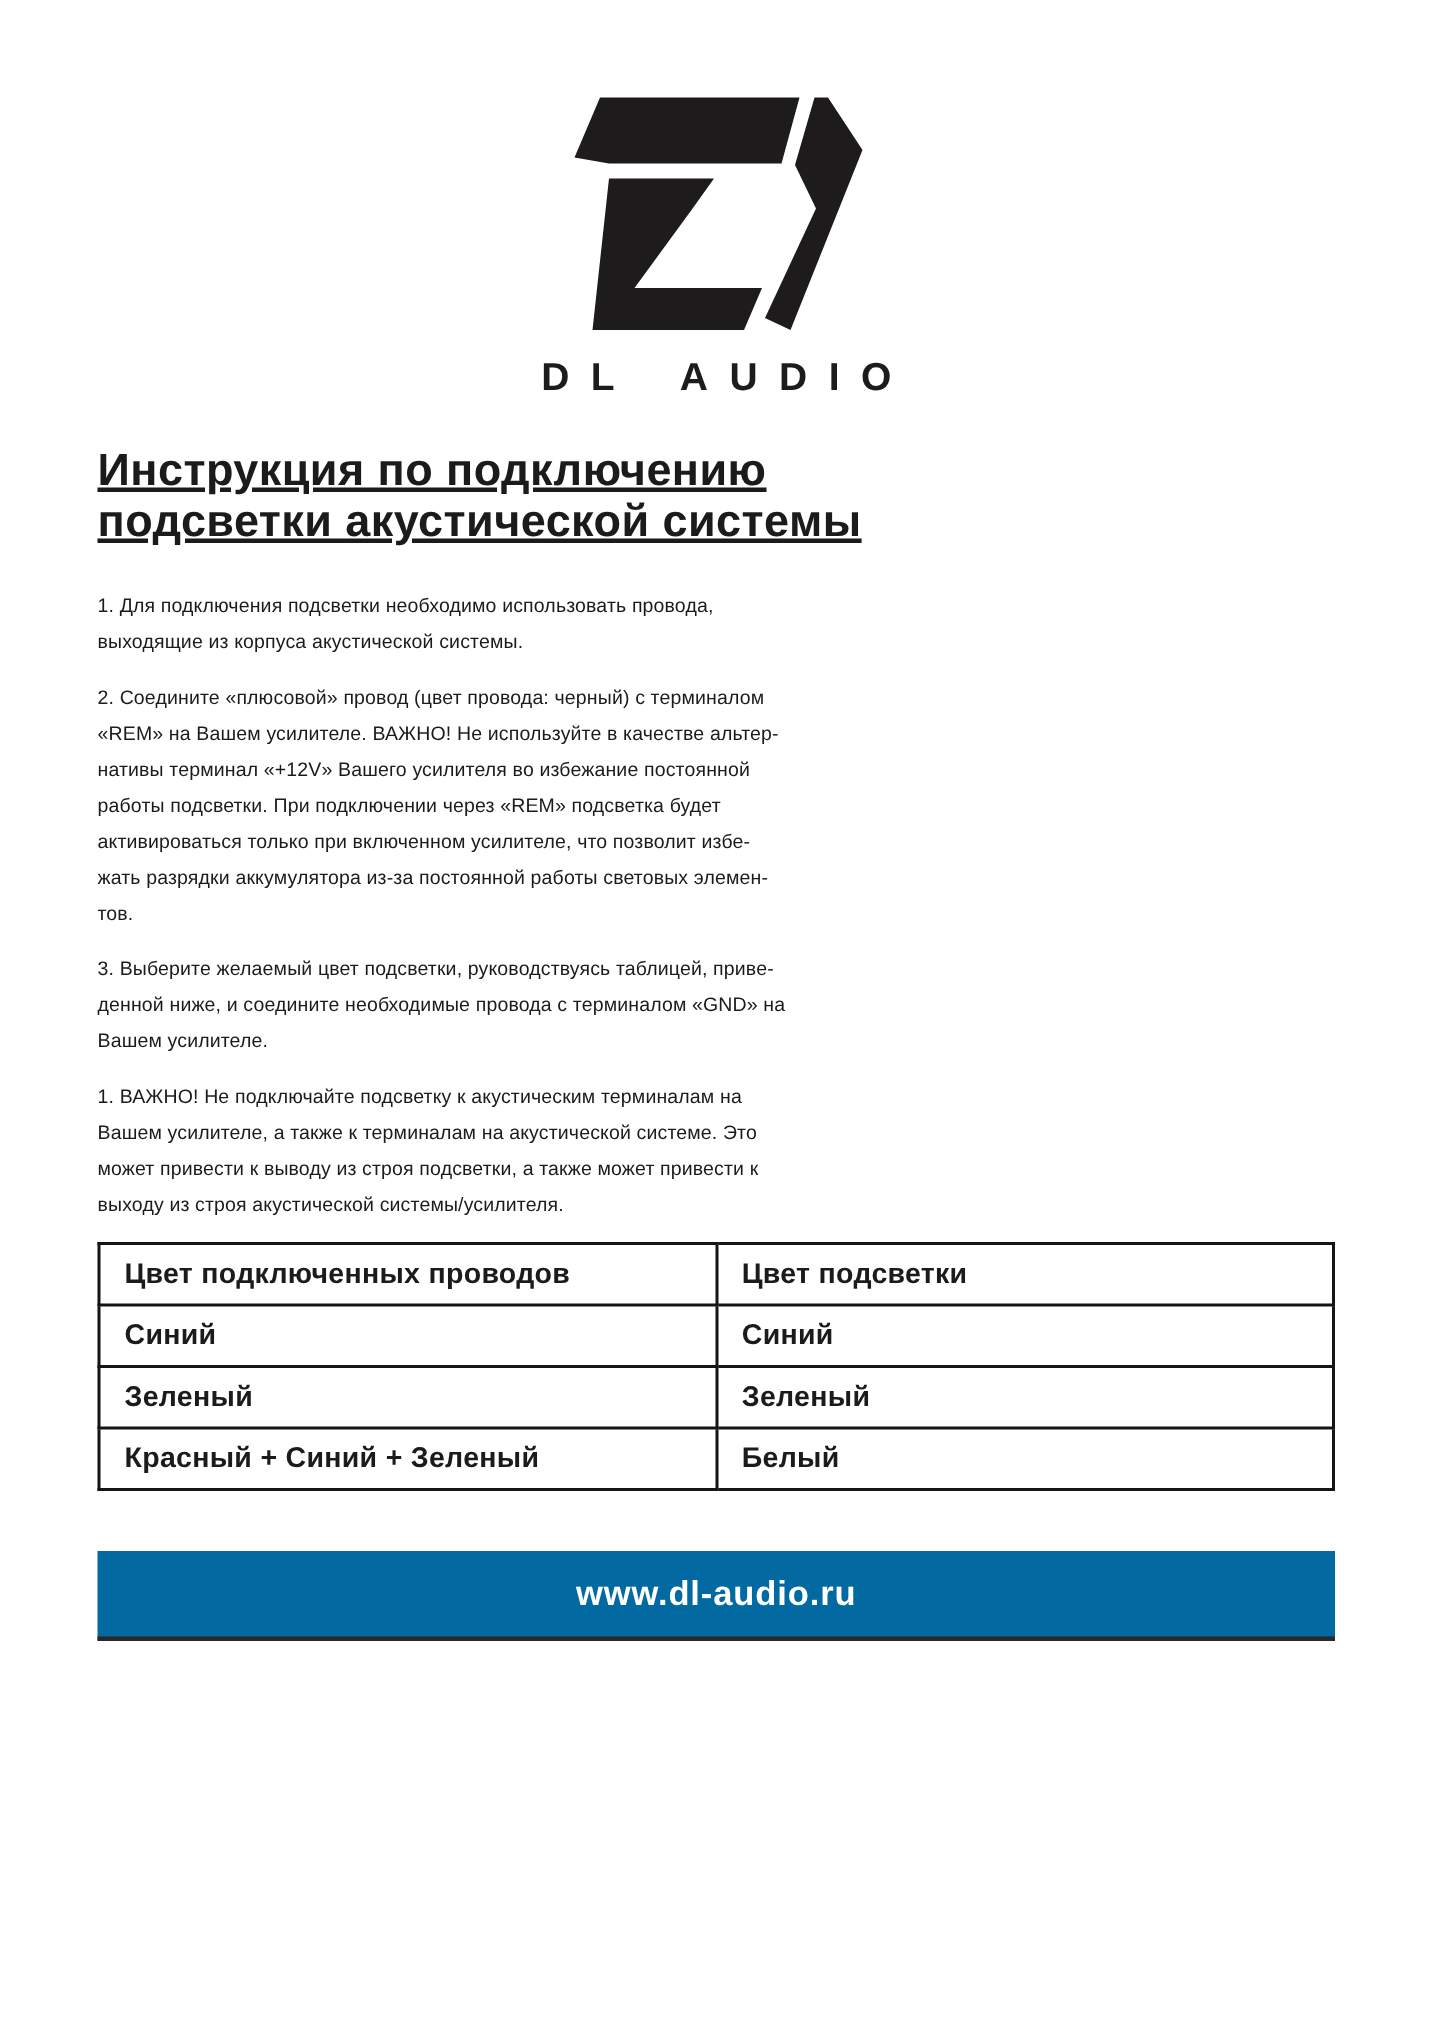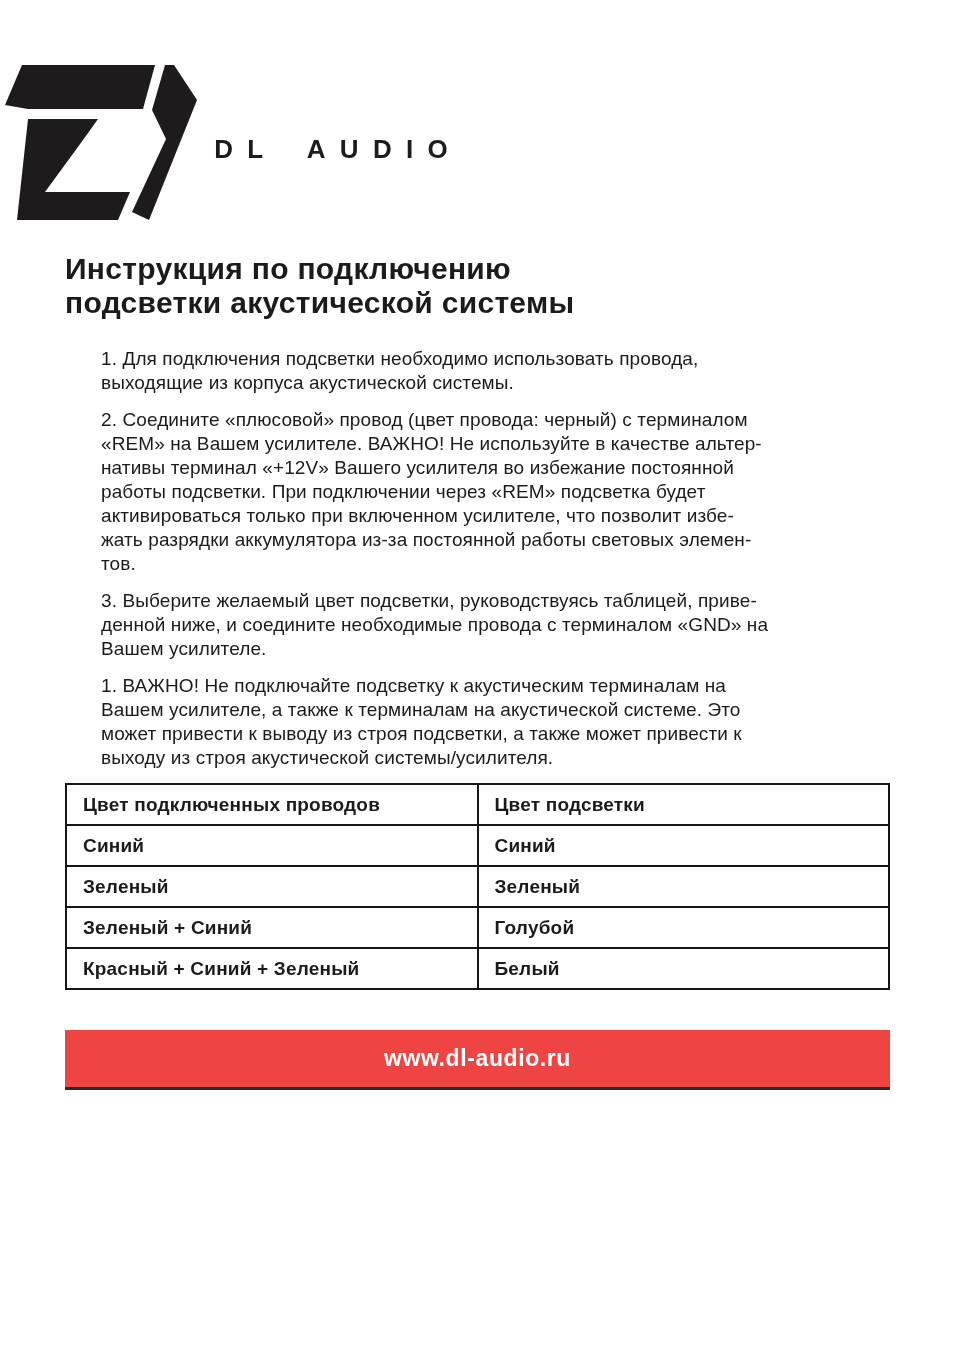--- a/index.html
+++ b/index.html
@@ -10,21 +10,21 @@
     color: #1c1a1a;
     position: relative;
     overflow: hidden;
   }
   .page { width: 955px; height: 1350px; }
   .content { width: 825px; margin: 0 auto 0 65px; }
 
   
   .logo-block {
     padding-top: 62px;
-    display: flex; flex-direction: row; align-items: center;
+    display: flex; flex-direction: column; align-items: center;
     width: 955px;
   }
   .logo-mark { display: block; }
   .wordmark {
     margin-top: 14px;
     font-size: 26px;
     font-weight: bold;
     letter-spacing: 0.55em;
     word-spacing: 0.35em;
     text-indent: 0.55em; 
@@ -33,31 +33,31 @@
   }
 
   
   .title {
     margin-top: 30px;
     font-size: 30px;
     line-height: 34px;
     font-weight: bold;
     letter-spacing: 0.3px;
     white-space: pre-line;
+    text-decoration: underline;
   }
 
   
   .paragraphs { margin-top: 27px; }
   .para {
-    font-size: 19px;
+    font-size: 13px;
     line-height: 24px;
     letter-spacing: 0.1px;
     white-space: pre-line;
     margin-bottom: 13px;
-    margin-left: 36px;
   }
 
   
   table.color-table {
     width: 825px;
     border-collapse: collapse;
     table-layout: fixed;
   }
   table.color-table th, table.color-table td {
     border: 2px solid #161414;
@@ -70,21 +70,21 @@
     letter-spacing: 0.2px;
   }
   table.color-table col.c1 { width: 50%; }
   table.color-table col.c2 { width: 50%; }
 
   
   .footer-bar {
     margin-top: 40px;
     width: 825px;
     height: 60px;
-    background: #ef4444;
+    background: #0369a1;
     display: flex; align-items: center; justify-content: center;
     border-bottom: 3px solid #2a2828;
   }
   .footer-bar span {
     color: #ffffff;
     font-size: 23px;
     font-weight: bold;
     letter-spacing: 0.6px;
   }
 </style>
@@ -139,24 +139,20 @@
       <tbody>
           <tr>
             <td>Синий</td>
             <td>Синий</td>
           </tr>
           <tr>
             <td>Зеленый</td>
             <td>Зеленый</td>
           </tr>
           <tr>
-            <td>Зеленый + Синий</td>
-            <td>Голубой</td>
-          </tr>
-          <tr>
             <td>Красный + Синий + Зеленый</td>
             <td>Белый</td>
           </tr>
         </tbody>
     </table>
 
     <div class="footer-bar">
       <span>www.dl-audio.ru</span>
     </div>
   </div>

